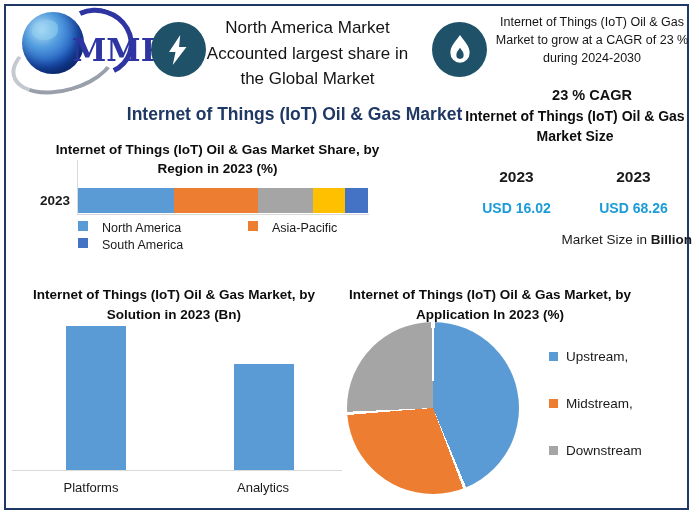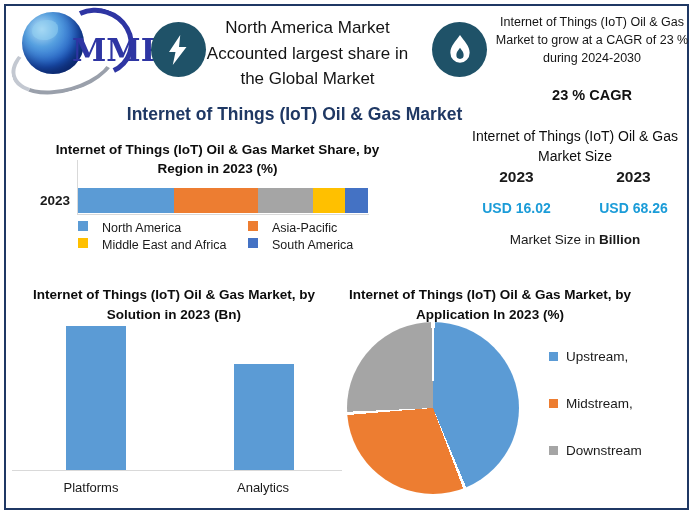--- a/index.html
+++ b/index.html
@@ -56,27 +56,27 @@
   #region-year { position:absolute; left:24px; top:193px; width:46px; text-align:right;
                  font-weight:bold; font-size:13.5px; }
   #region-bar { position:absolute; left:78px; top:188px; width:290px; height:25px; display:flex; }
   .seg { height:100%; }
   #region-legend { position:absolute; left:78px; top:221px; display:grid;
                    grid-template-columns:170px auto; row-gap:3px; font-size:12.5px; }
   .leg-item { display:flex; align-items:flex-start; gap:14px; white-space:nowrap; }
   .leg-swatch { width:10px; height:10px; flex:none; }
 
   
-  #ms-title  { position:absolute; left:458px; top:126px; width:234px; text-align:center;
-               font-weight:normal; font-size:14px; line-height:1.45; color:#0d0d0d; }
+  #ms-title  { position:absolute; left:458px; top:106px; width:234px; text-align:center;
+               font-weight:bold; font-size:14px; line-height:1.45; color:#0d0d0d; }
   #ms-years  { position:absolute; left:458px; top:168px; width:234px; display:flex; }
   #ms-years span  { flex:1; text-align:center; font-weight:bold; font-size:15.5px; }
   #ms-values { position:absolute; left:458px; top:200px; width:234px; display:flex; }
   #ms-values span { flex:1; text-align:center; font-weight:bold; font-size:14px; }
-  #ms-note   { position:absolute; left:458px; top:232px; width:234px; text-align:center; font-size:13.5px; }
+  #ms-note   { position:absolute; left:458px; top:232px; width:234px; text-align:right; font-size:13.5px; }
   #ms-note b { font-weight:bold; }
 
   
   #solution-title { position:absolute; left:26px; top:285px; width:296px; text-align:center;
                     font-weight:bold; font-size:13.5px; line-height:1.45; color:#0d0d0d; }
   #solution-plot { position:absolute; left:12px; top:324px; width:330px; height:146px;
                    border-bottom:1px solid #d9d9d9; }
   .sol-bar { position:absolute; bottom:0; width:60px; }
   .sol-bar-0 { left:54px; }
   .sol-bar-1 { left:222px; }
@@ -139,24 +139,20 @@
   <div id="region-legend">
       <div class="leg-item">
         <span class="leg-swatch" style="background: rgb(91, 155, 213);"></span>
         <span>North America</span>
       </div>
       <div class="leg-item">
         <span class="leg-swatch" style="background: rgb(237, 125, 49);"></span>
         <span>Asia-Pacific</span>
       </div>
       <div class="leg-item">
-        <span class="leg-swatch" style="background: rgb(255, 192, 0);"></span>
-        <span>Middle East and Africa</span>
-      </div>
-      <div class="leg-item">
         <span class="leg-swatch" style="background: rgb(68, 114, 196);"></span>
         <span>South America</span>
       </div>
     </div>
 
   <div id="ms-title">Internet of Things (IoT) Oil &amp; Gas Market Size</div>
   <div id="ms-years">
     <span>2023</span>
     <span>2023</span>
   </div>

